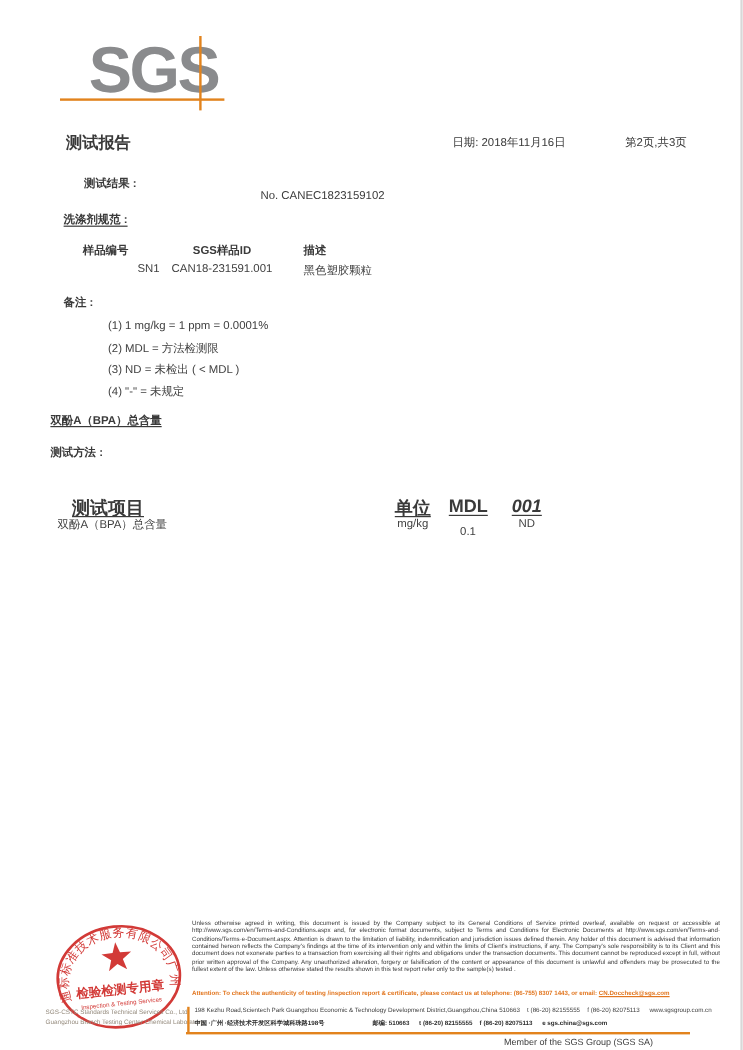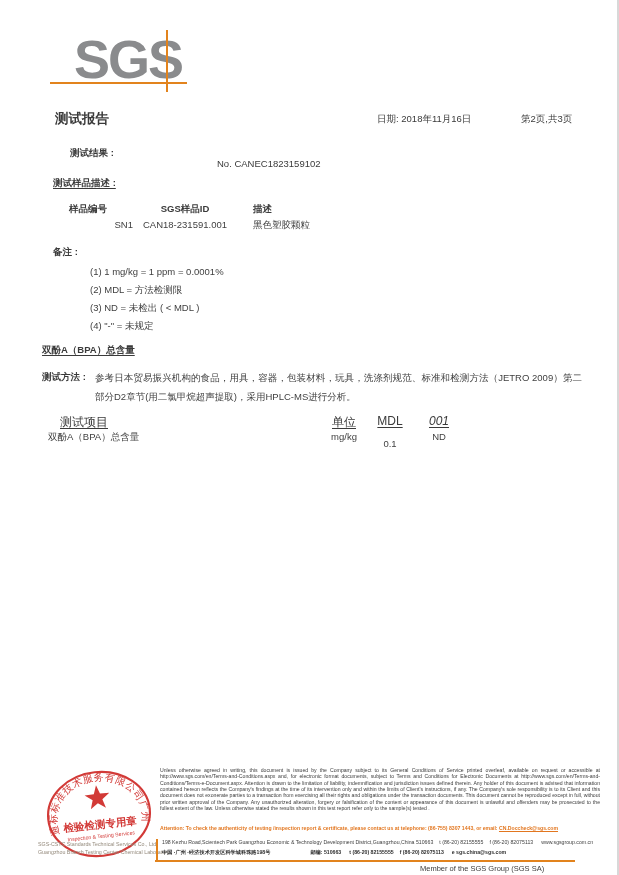--- a/index.html
+++ b/index.html
@@ -13,21 +13,21 @@
   
   .title{font-weight:700;font-size:13.5px;color:#3a3a3a;text-align:right;}
   .hmeta{font-size:9.5px;color:#3a3a3a;}
   
   .lbl{font-size:9.5px;font-weight:600;color:#3a3a3a;}
   .ulbl{font-size:9.5px;font-weight:700;color:#3a3a3a;text-decoration:underline;text-underline-offset:2px;}
   .cell-h{font-size:9.5px;font-weight:700;color:#3a3a3a;}
   .cell{font-size:9.5px;color:#3f3f3f;}
   .note{font-size:9.5px;color:#3f3f3f;}
   .method{font-size:9.5px;line-height:19px;color:#3f3f3f;text-align:justify;}
-  .th-u{font-size:12px;font-weight:400;color:#3a3a3a;text-decoration:underline;text-underline-offset:2px;}
+  .th-u{font-size:15px;font-weight:700;color:#3a3a3a;text-decoration:underline;text-underline-offset:2px;}
   .th-u.it{font-style:italic;}
   .ctr{text-align:center;}
   
   .fineprint{font-size:5.15px;line-height:6.35px;color:#3b3b3b;text-align:justify;}
   .attention{font-size:5.15px;line-height:6.35px;color:#e2761f;font-weight:700;}
   .attention .em{text-decoration:underline;}
   .addr{font-size:5.2px;color:#3f3f3f;white-space:nowrap;display:flex;align-items:baseline;}
   .addr.cn{font-weight:700;color:#2e2e2e;}
   .addr span{display:inline-block;}
   .company-line{font-size:5.3px;line-height:7.5px;color:#948a7c;white-space:nowrap;}
@@ -43,40 +43,39 @@
   <div class="abs orange" style="left:50px;top:82px;width:137px;height:2px;"></div>
   <div class="abs orange" style="left:166px;top:30px;width:2px;height:62px;"></div>
 
   <div class="abs title" style="left:55px;top:110px;">测试报告</div>
   <div class="abs hmeta" style="left:217px;top:113px;margin-top:45px;">No. CANEC1823159102</div>
   <div class="abs hmeta" style="left:377px;top:113px;">日期: 2018年11月16日</div>
   <div class="abs hmeta" style="left:521px;top:113px;">第2页,共3页</div>
 
   <div class="abs lbl" style="left:70px;top:147px;">测试结果 :</div>
 
-  <div class="abs ulbl" style="left:53px;top:177px;">测试样品描述 :</div>
+  <div class="abs ulbl" style="left:53px;top:177px;">洗涤剂规范 :</div>
 
   <div>
     <div class="abs cell-h ctr" style="left:43px;top:203px;width:90px;">样品编号</div>
     <div class="abs cell-h ctr" style="left:130px;top:203px;width:110px;">SGS样品ID</div>
     <div class="abs cell-h" style="left:253px;top:203px;">描述</div>
     <div class="abs cell ctr" style="left:43px;top:219px;width:90px;text-align:right;">SN1</div>
     <div class="abs cell ctr" style="left:130px;top:219px;width:110px;">CAN18-231591.001</div>
     <div class="abs cell" style="left:253px;top:219px;">黑色塑胶颗粒</div>
   </div>
 
   <div class="abs lbl" style="left:53px;top:246px;">备注 :</div>
   <div class="abs note" style="left:90px;top:266px;">(1) 1 mg/kg = 1 ppm = 0.0001%</div>
   <div class="abs note" style="left:90px;top:284px;">(2) MDL = 方法检测限</div>
   <div class="abs note" style="left:90px;top:302px;">(3) ND = 未检出 ( &lt; MDL )</div>
   <div class="abs note" style="left:90px;top:320px;">(4) "-" = 未规定</div>
 
   <div class="abs ulbl" style="left:42px;top:344px;">双酚A（BPA）总含量</div>
   <div class="abs lbl" style="left:42px;top:371px;">测试方法 :</div>
-  <div class="abs method" style="left:95px;top:368px;width:487px;">参考日本贸易振兴机构的食品，用具，容器，包装材料，玩具，洗涤剂规范、标准和检测方法（JETRO 2009）第二部分D2章节(用二氯甲烷超声提取)，采用HPLC-MS进行分析。</div>
 
   <div>
     <div class="abs th-u" style="left:60px;top:414px;">测试项目</div>
     <div class="abs th-u ctr" style="left:321px;top:414px;width:46px;">单位</div>
     <div class="abs th-u ctr" style="left:374px;top:414px;width:32px;">MDL</div>
     <div class="abs th-u it ctr" style="left:424px;top:414px;width:30px;">001</div>
     <div class="abs cell" style="left:48px;top:431px;">双酚A（BPA）总含量</div>
     <div class="abs cell ctr" style="left:321px;top:431px;width:46px;">mg/kg</div>
     <div class="abs cell ctr" style="left:374px;top:438px;width:32px;">0.1</div>
     <div class="abs cell ctr" style="left:424px;top:431px;width:30px;">ND</div>

